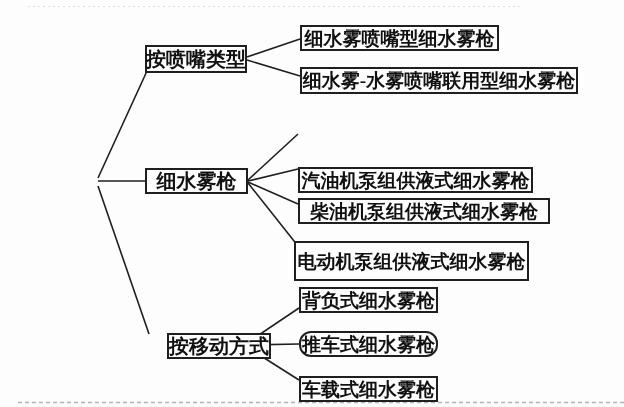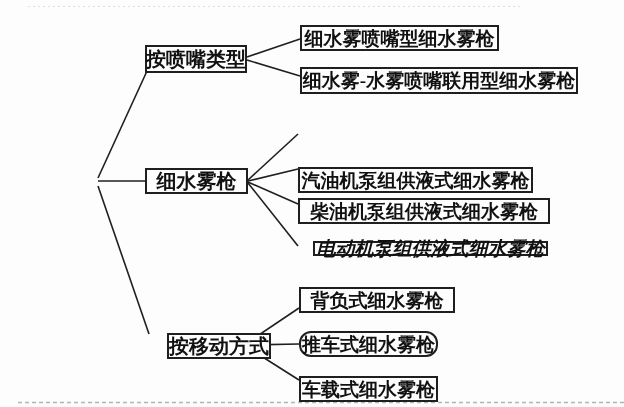--- a/index.html
+++ b/index.html
@@ -72,19 +72,19 @@
 
   <div class="node" style="left:145px;top:45px;width:102px;height:28px;font-size:20px;text-align:right;">按喷嘴类型</div>
   <div class="node" style="left:145px;top:168px;width:103px;height:26px;font-size:20px;">细水雾枪</div>
   <div class="node" style="left:143px;top:333px;width:104px;height:26px;font-size:20px;margin-left:24px;">按移动方式</div>
 
   <div class="node small" style="left:300px;top:25px;width:199px;height:26px;">细水雾喷嘴型细水雾枪</div>
   <div class="node small" style="left:300px;top:67px;width:278px;height:27px;">细水雾-水雾喷嘴联用型细水雾枪</div>
 
   <div class="node small" style="left:298px;top:155px;width:235px;height:26px;margin-top:12px;">汽油机泵组供液式细水雾枪</div>
   <div class="node small" style="left:298px;top:198px;width:252px;height:26px;">柴油机泵组供液式细水雾枪</div>
-  <div class="node small" style="left:313px;top:241px;width:235px;height:15px;font-style:italic;">电动机泵组供液式细水雾枪</div>
+  <div class="node small" style="left:294px;top:241px;width:235px;height:40px;">电动机泵组供液式细水雾枪</div>
 
-  <div class="node small" style="left:299px;top:287px;width:156px;height:26px;">背负式细水雾枪</div>
+  <div class="node small" style="left:299px;top:287px;width:139px;height:26px;">背负式细水雾枪</div>
   <div class="node small" style="left:299px;top:331px;width:139px;height:26px;border-radius:12px;">推车式细水雾枪</div>
   <div class="node small" style="left:299px;top:376px;width:139px;height:26px;">车载式细水雾枪</div>
 
 </div>
 
 </body></html>

